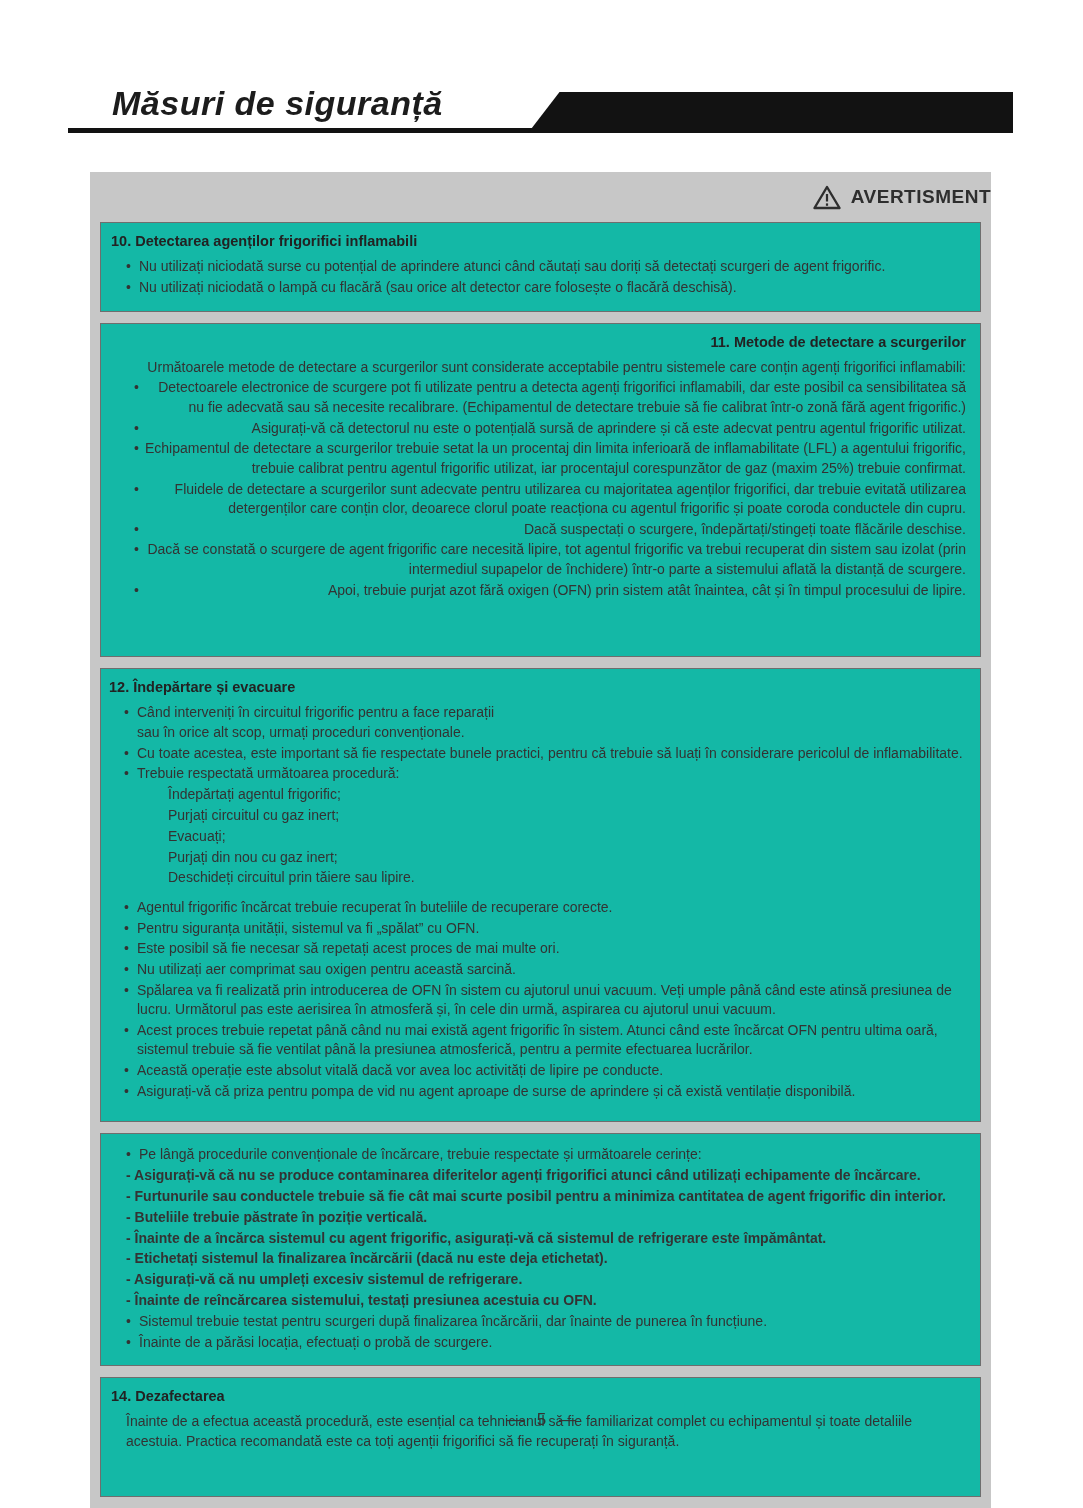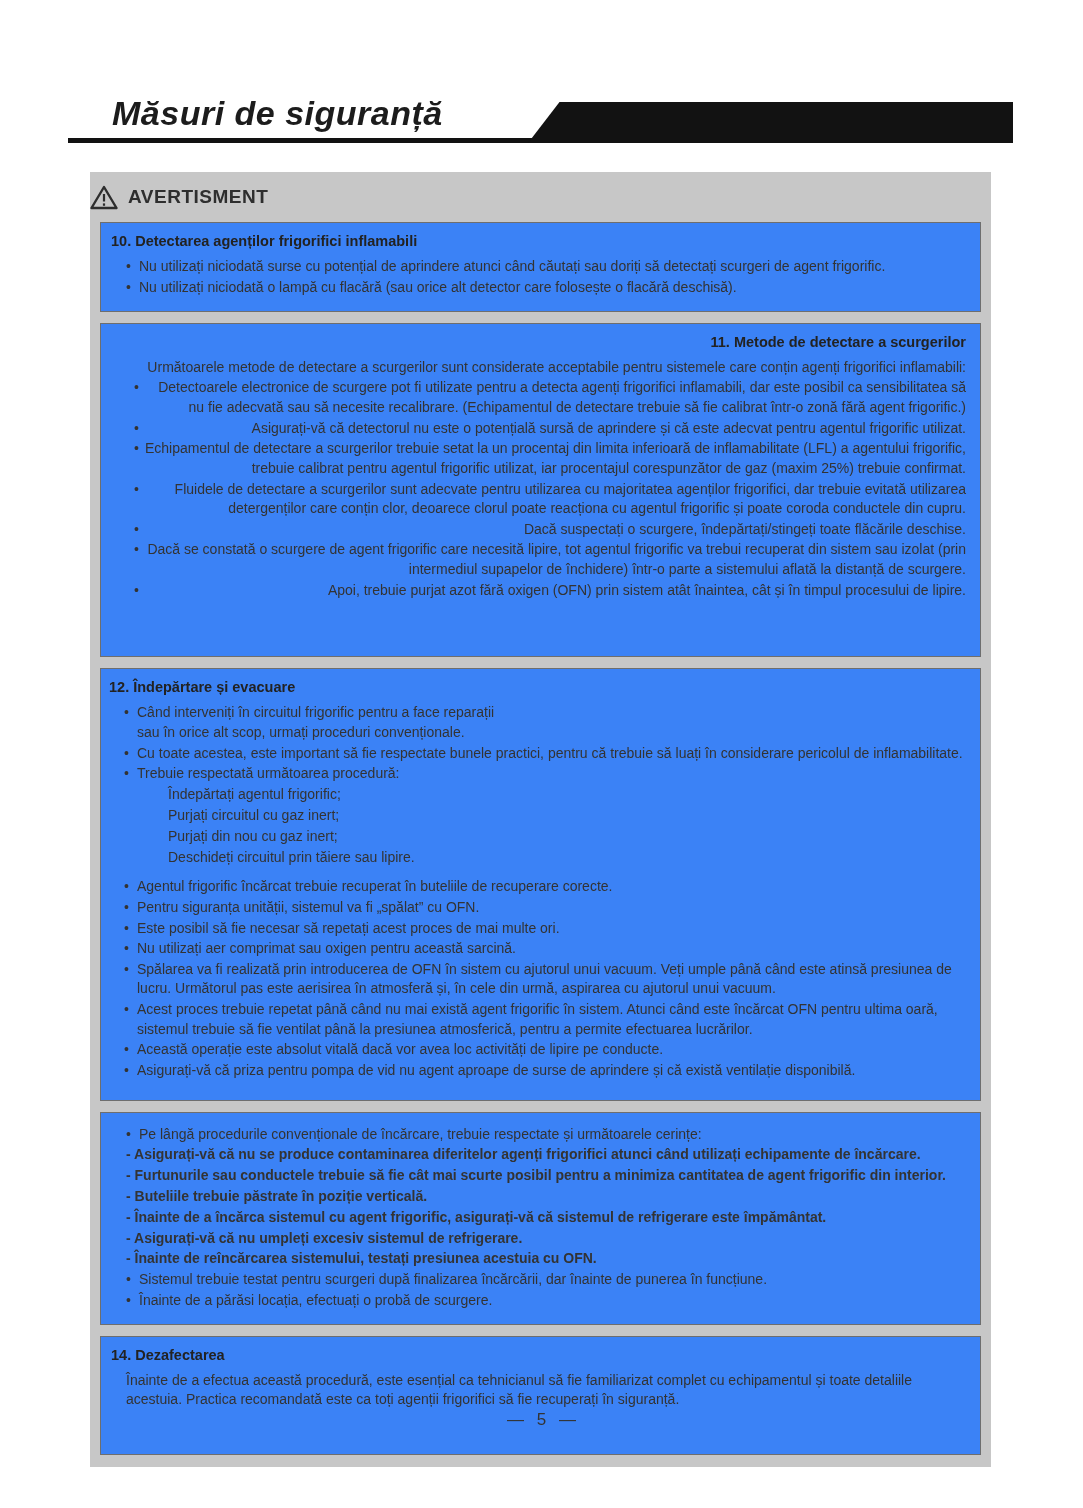--- a/index.html
+++ b/index.html
@@ -8,21 +8,21 @@
     width: 1083px;
     height: 1508px;
     background: #ffffff;
     position: relative;
     overflow: hidden;
     font-family: "Liberation Sans", sans-serif;
     color: #333;
   }
 
   
-  .title-wrap { position: absolute; top: 88px; left: 0; width: 1083px; height: 60px; }
+  .title-wrap { position: absolute; top: 78px; left: 0; width: 1083px; height: 60px; }
   .page-title {
     position: absolute; left: 112px; top: 6px; margin: 0;
     font-family: "Liberation Sans", sans-serif;
     font-style: italic; font-weight: bold;
     font-size: 34px; color: #1c1c1c; letter-spacing: 0.5px;
     white-space: nowrap;
   }
   .title-rule {
     position: absolute; left: 68px; top: 50px;
     width: 492px; height: 5px; background: #121212;
@@ -32,33 +32,33 @@
     width: 485px; height: 41px; background: #121212;
     clip-path: polygon(6.5% 0, 100% 0, 100% 100%, 0 100%);
   }
 
   
   .panel {
     position: absolute; top: 172px; left: 90px;
     width: 901px; background: #c7c7c7; padding-bottom: 1px;
   }
   .warning-header {
-    height: 50px; display: flex; align-items: center; justify-content: flex-start;
+    height: 50px; display: flex; align-items: center; justify-content: flex-end;
     gap: 10px;
   }
   .warning-header .label {
     font-size: 19px; font-weight: bold; color: #2e2e2e; letter-spacing: 0.5px;
   }
   .warning-header svg { display: block; }
 
   
   .box {
     margin: 0 10px 11px 10px;
     border: 1px solid #6e6e6e;
-    background: #3b82f6;
+    background: #14b8a6;
     padding: 10px 14px 12px 10px;
   }
   .box h2 {
     margin: 0 0 8px 0;
     font-size: 14.5px; font-weight: bold; color: #222;
   }
   .items { padding-left: 15px; font-size: 14px; line-height: 1.38; color: #333; }
   .item { margin: 1.5px 0; }
   .item.intro { }
   .item.bullet { display: flex; }
@@ -160,20 +160,21 @@
         <div class="item bullet">
           <span class="marker">•</span>
           <span class="txt">Cu toate acestea, este important să fie respectate bunele practici, pentru că trebuie să luați în considerare pericolul de inflamabilitate.</span>
         </div>
         <div class="item bullet">
           <span class="marker">•</span>
           <span class="txt">Trebuie respectată următoarea procedură:</span>
         </div>
         <div class="item step">Îndepărtați agentul frigorific;</div>
         <div class="item step">Purjați circuitul cu gaz inert;</div>
+        <div class="item step">Evacuați;</div>
         <div class="item step">Purjați din nou cu gaz inert;</div>
         <div class="item step">Deschideți circuitul prin tăiere sau lipire.</div>
         <div class="item bullet">
           <span class="marker">•</span>
           <span class="txt">Agentul frigorific încărcat trebuie recuperat în buteliile de recuperare corecte.</span>
         </div>
         <div class="item bullet">
           <span class="marker">•</span>
           <span class="txt">Pentru siguranța unității, sistemul va fi „spălat” cu OFN.</span>
         </div>
@@ -207,20 +208,21 @@
   <section class="box">
     <div class="items">
         <div class="item bullet">
           <span class="marker">•</span>
           <span class="txt">Pe lângă procedurile convenționale de încărcare, trebuie respectate și următoarele cerințe:</span>
         </div>
         <div class="item dash">- Asigurați-vă că nu se produce contaminarea diferitelor agenți frigorifici atunci când utilizați echipamente de încărcare.</div>
         <div class="item dash">- Furtunurile sau conductele trebuie să fie cât mai scurte posibil pentru a minimiza cantitatea de agent frigorific din interior.</div>
         <div class="item dash">- Buteliile trebuie păstrate în poziție verticală.</div>
         <div class="item dash">- Înainte de a încărca sistemul cu agent frigorific, asigurați-vă că sistemul de refrigerare este împământat.</div>
+        <div class="item dash">- Etichetați sistemul la finalizarea încărcării (dacă nu este deja etichetat).</div>
         <div class="item dash">- Asigurați-vă că nu umpleți excesiv sistemul de refrigerare.</div>
         <div class="item dash">- Înainte de reîncărcarea sistemului, testați presiunea acestuia cu OFN.</div>
         <div class="item bullet">
           <span class="marker">•</span>
           <span class="txt">Sistemul trebuie testat pentru scurgeri după finalizarea încărcării, dar înainte de punerea în funcțiune.</span>
         </div>
         <div class="item bullet">
           <span class="marker">•</span>
           <span class="txt">Înainte de a părăsi locația, efectuați o probă de scurgere.</span>
         </div>

